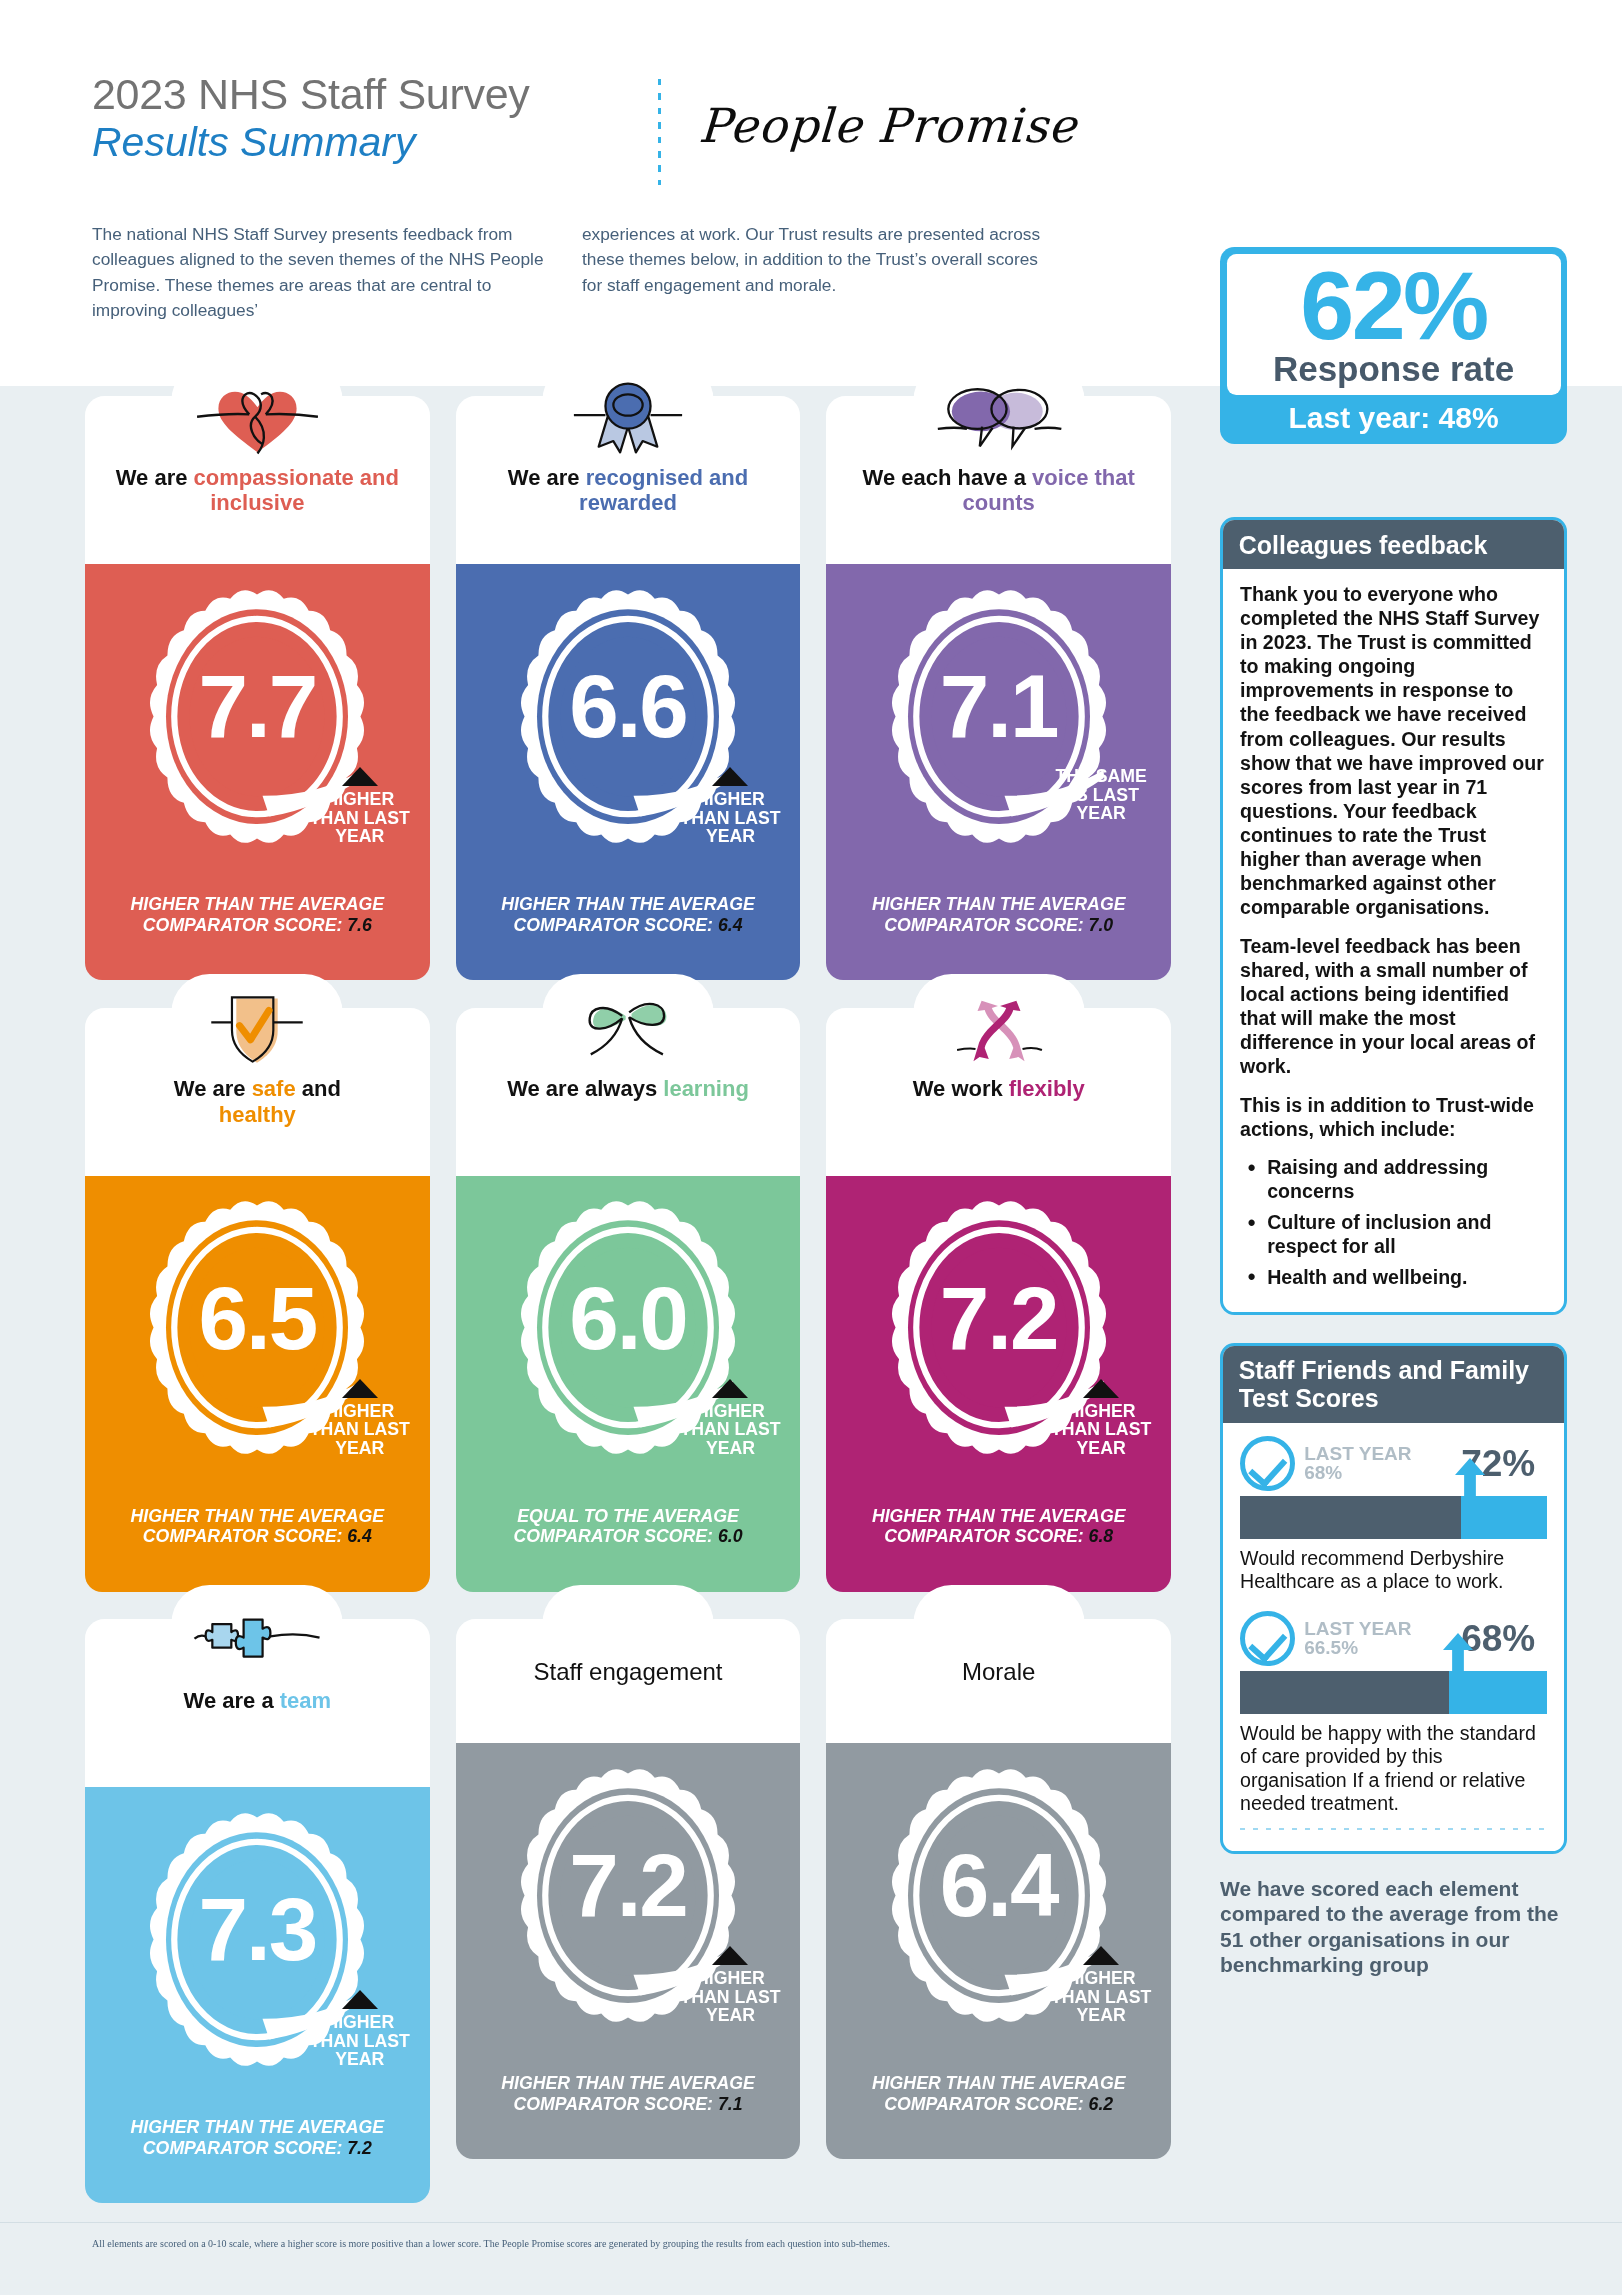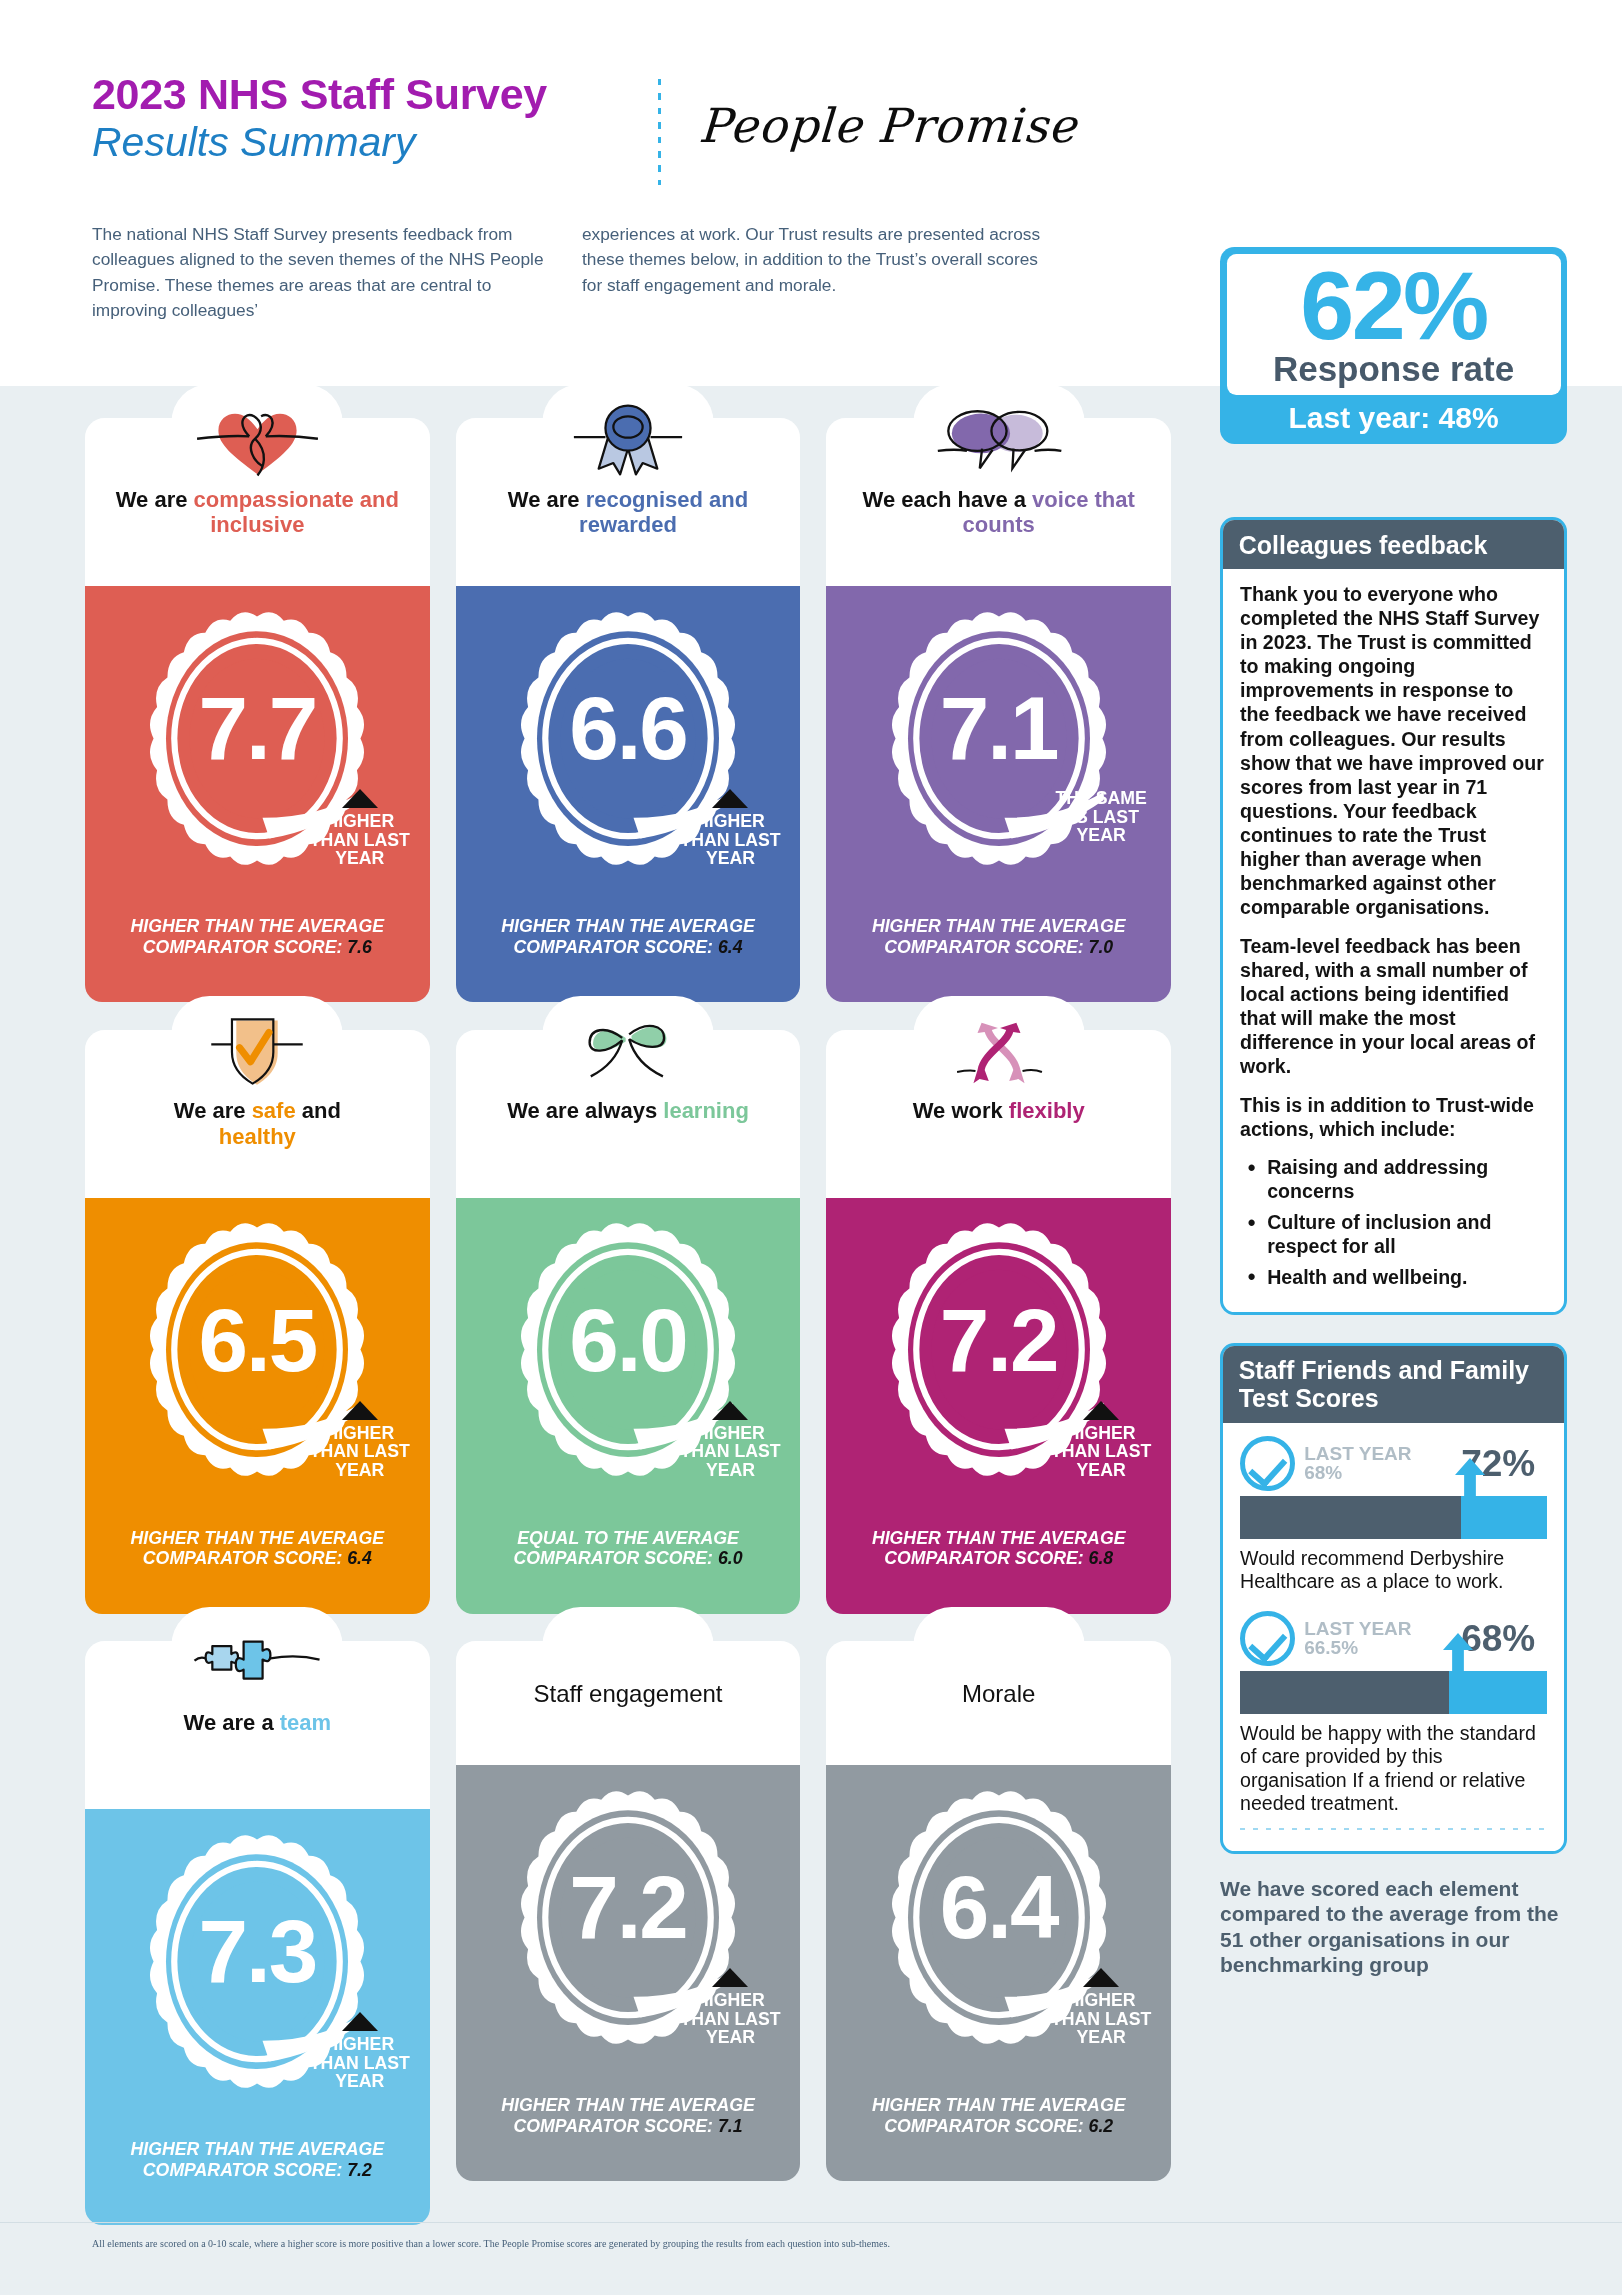--- a/index.html
+++ b/index.html
@@ -16,21 +16,21 @@
   .page { position: absolute; inset: 0; background: #ffffff; }
   .body-bg {
     position: absolute; left: 0; right: 0; top: 386px; bottom: 0;
     background: #e9eff2;
   }
 
   
   .header { position: absolute; left: 0; top: 0; width: 1623px; height: 386px; }
   .title-block { position: absolute; left: 92px; top: 72px; width: 537px; }
   .title-main {
-    font-size: 43px; font-weight: 700; color: #a21caf; letter-spacing: -0.3px;
+    font-size: 43px; font-weight: 400; color: #737373; letter-spacing: -0.3px;
     font-stretch: condensed; line-height: 1.06;
   }
   .title-sub {
     font-size: 41px; font-style: italic; font-weight: 400; color: #1e7fc4;
     line-height: 1.12; margin-top: 2.6px;
   }
   .vdivider {
     position: absolute; left: 658px; top: 79px; width: 3.3px; height: 106px;
     background-image: repeating-linear-gradient(to bottom, #35b3e7 0 6.5px, transparent 6.5px 14.4px);
   }
@@ -62,21 +62,21 @@
   }
   .response-inner { background: #fff; border-radius: 9.2px; padding: 3.9px 0 9.2px 0; }
   .response-pct {
     font-size: 97px; font-weight: 700; color: #35b3e7; line-height: 1;
     letter-spacing: -2.6px;
   }
   .response-label { font-size: 35px; font-weight: 700; color: #47596a; line-height: 1; margin-top: -3.9px; }
   .response-last { font-size: 30px; font-weight: 700; color: #fff; padding: 6.5px 0 9.2px 0; }
 
   
-  .grid { position: absolute; left: 85px; top: 418px; width: 1086px; }
+  .grid { position: absolute; left: 85px; top: 396px; width: 1086px; }
   .grid-row { display: flex; gap: 26px; margin-bottom: 27.5px; }
   .card { width: 345px; position: relative; }
 
   .card-head {
     background: #fff; border-radius: 19.6px 19.6px 0 0; position: relative;
     padding-top: 9.2px; height: 168px;
   }
   
   .card-head::before {
     content: ""; position: absolute; left: 50%; transform: translateX(-50%);

